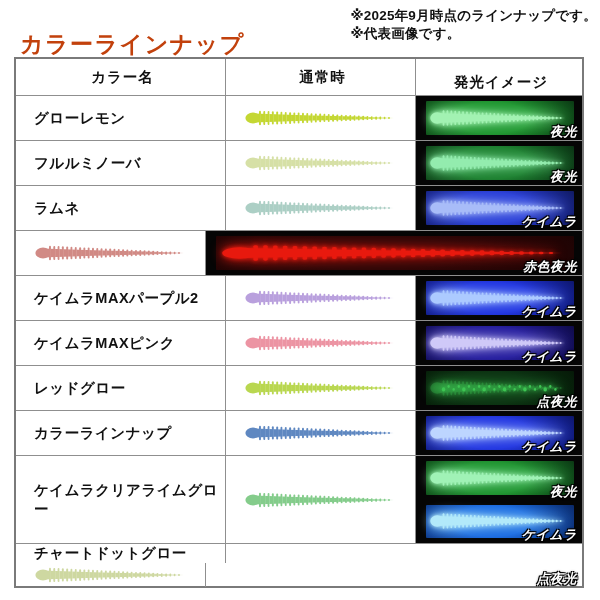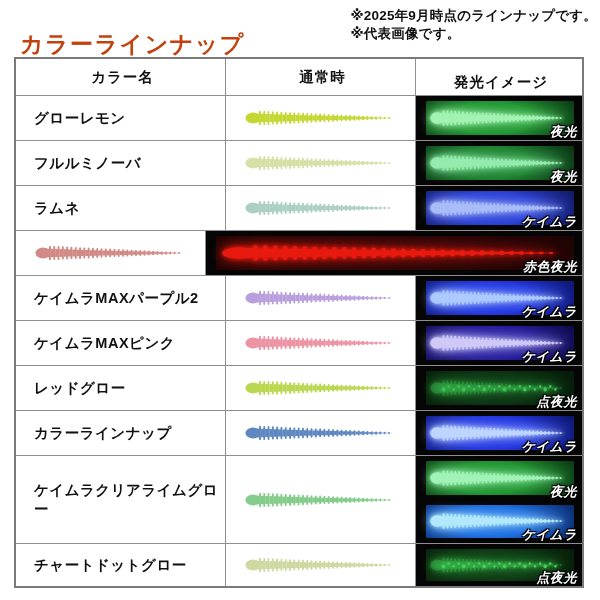--- a/index.html
+++ b/index.html
@@ -13,21 +13,21 @@
   }
   .notes{
     position:absolute;top:7px;right:3px;font-size:13.5px;font-weight:700;
     line-height:1.35;letter-spacing:0.2px;text-align:left;
   }
   .lineup-table{
     position:absolute;left:14px;top:57px;width:570px;
     border:2px solid #7a7a7a;box-sizing:border-box;background:#fff;
   }
   .row{display:flex;border-bottom:1px solid #8f8f8f;box-sizing:border-box;}
-  .row:last-child{border-bottom:none;}
+  .row:last-child{border-bottom:none;flex-direction:column;}
   .row.h37{height:37px;} .row.h45{height:45px;} .row.h88{height:88px;} .row.h42{height:42px;}
   .cell{box-sizing:border-box;border-right:1px solid #8f8f8f;display:flex;align-items:center;}
   .cell:last-child{border-right:none;}
   .c-name{width:210px;padding-left:18px;}
   .c-normal{width:190px;justify-content:flex-start;padding-left:18px;}
   .c-glow{flex:1;background:#050505;flex-direction:column;align-items:stretch;justify-content:center;padding:0;}
   .header .cell{justify-content:center;padding-left:4px;font-weight:700;font-size:14.5px;letter-spacing:1px;background:#fff;}
   .name-text{font-weight:700;font-size:14.5px;letter-spacing:0.5px;}
   .worm-wrap{width:152px;height:24px;position:relative;}
   .worm-wrap svg{display:block;}

